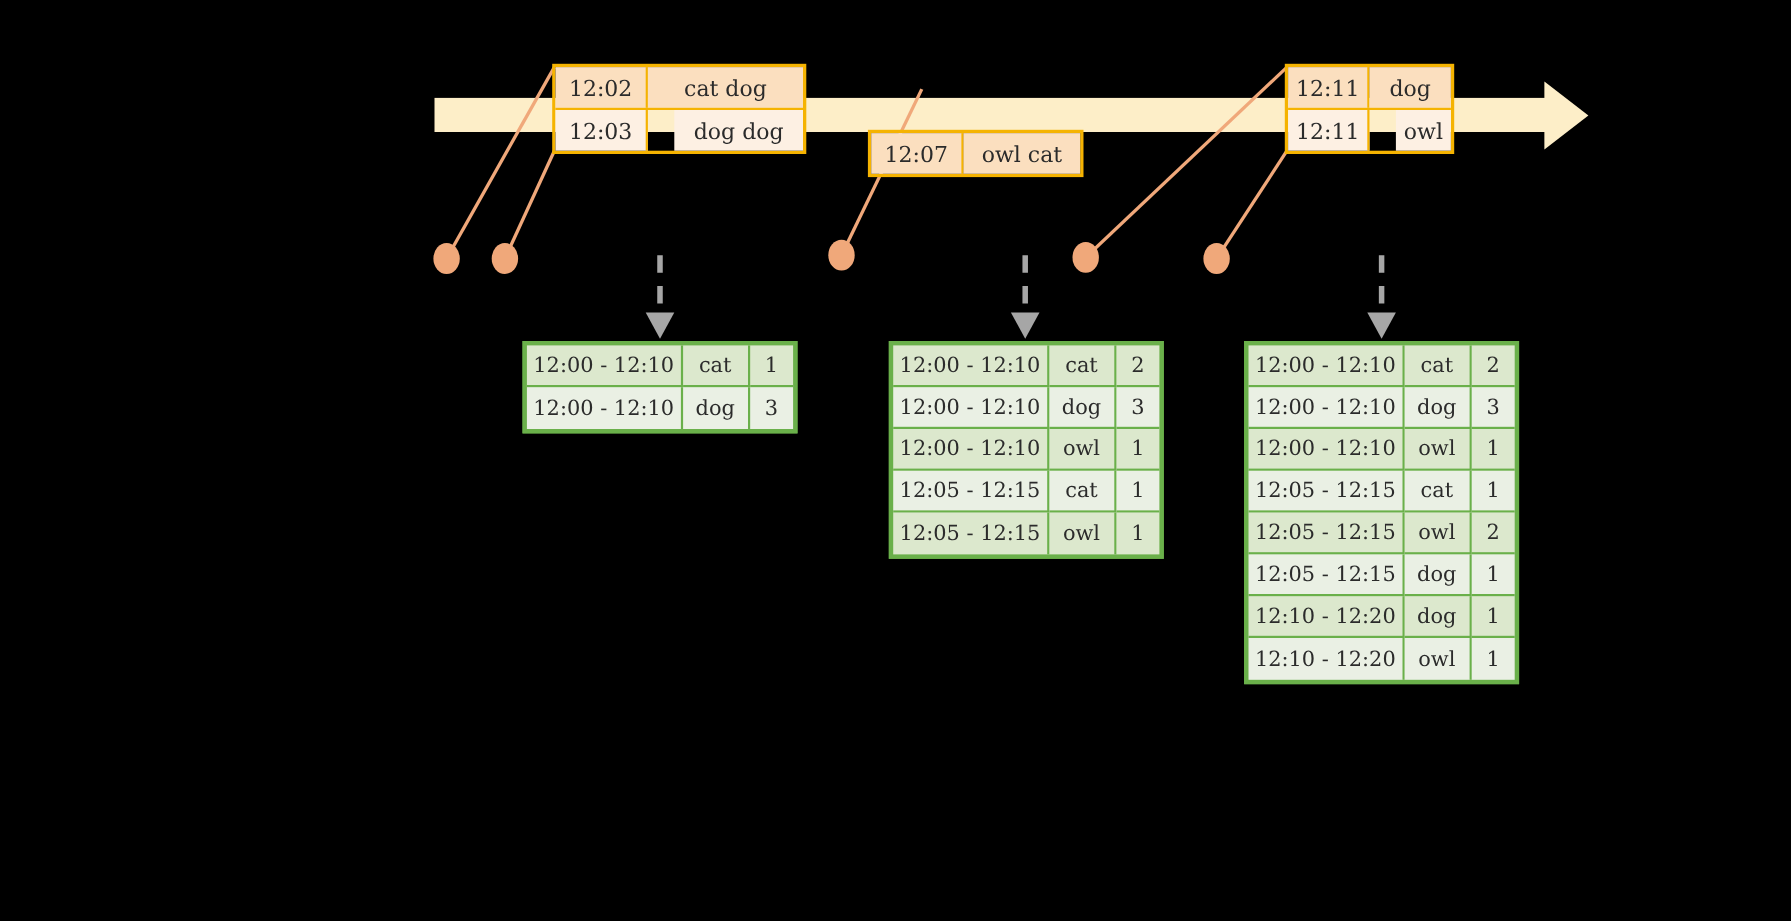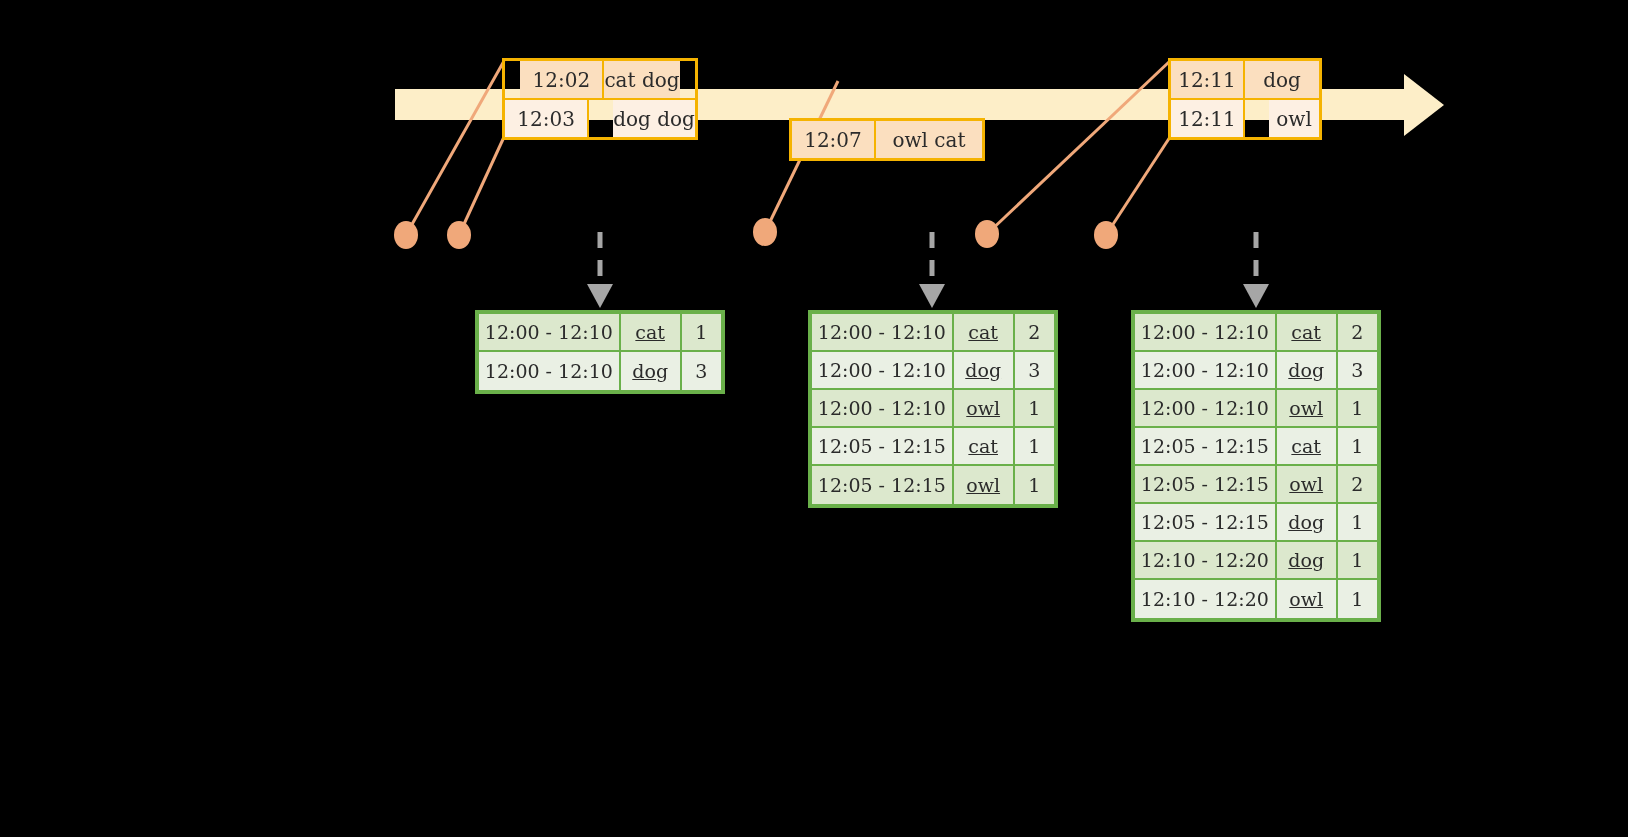--- a/index.html
+++ b/index.html
@@ -73,21 +73,21 @@
     box-sizing: border-box;
     flex: 1 1 auto;
     font-size: 20px;
     color: #2b2b2b;
     white-space: nowrap;
   }
   .evt-shade-a .evt-time, .evt-shade-a .evt-words { background: #fbdfbf; }
   .evt-shade-b .evt-time, .evt-shade-b .evt-words { background: #fdf0e3; }
 
   
-  #evt-box-1 { left: 502px; top: 58px;  width: 196px; height: 82px; align-items: center; }
+  #evt-box-1 { left: 502px; top: 58px;  width: 231px; height: 82px; }
   #evt-box-1 .evt-time { width: 84px; }
   #evt-box-2 { left: 789px; top: 78px;  width: 196px; height: 43px; margin-top: 40px; }
   #evt-box-2 .evt-time { width: 84px; }
   #evt-box-3 { left: 1168px; top: 58px; width: 154px; height: 82px; }
   #evt-box-3 .evt-time { width: 74px; }
 
   
   .connector-svg {
     position: absolute;
     left: 0; top: 0;
@@ -117,21 +117,21 @@
     box-sizing: border-box;
     font-size: 19px;
     color: #2b2b2b;
     white-space: nowrap;
     border-right: 2px solid #6ab04a;
     border-bottom: 2px solid #6ab04a;
   }
   .res-cell:last-child { border-right: none; }
   .res-row:last-child .res-cell { border-bottom: none; }
   .res-win { width: 144px; }
-  .res-key { width: 62px; text-decoration: underline; }
+  .res-key { width: 62px; }
   .res-cnt { width: 40px; }
   .shade-a .res-cell { background: #dce8cd; }
   .shade-b .res-cell { background: #eaf0e4; }
 
   #res-table-1 { left: 475px; top: 310px; width: 250px; }
   #res-table-2 { left: 808px; top: 310px; width: 250px; }
   #res-table-3 { left: 1131px; top: 310px; width: 250px; }
 </style>
 </head>
 <body>

